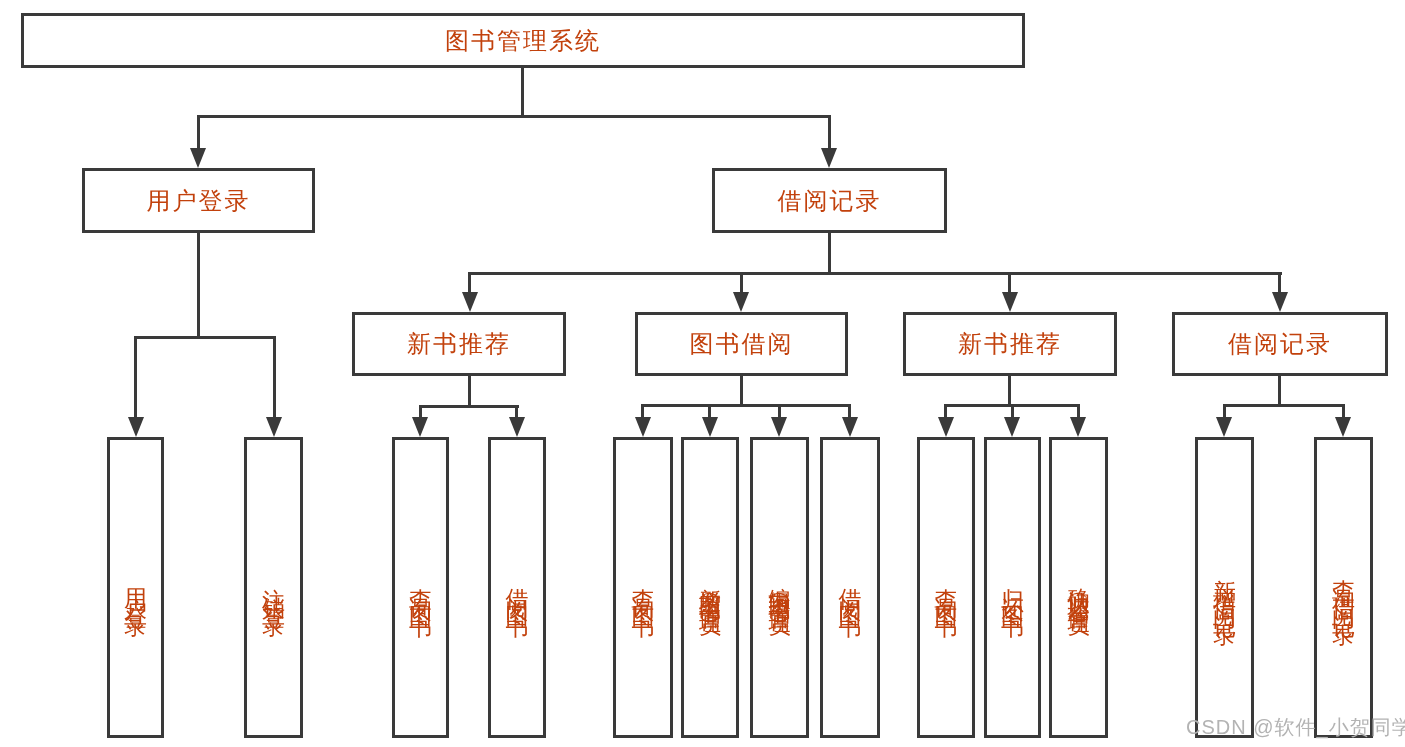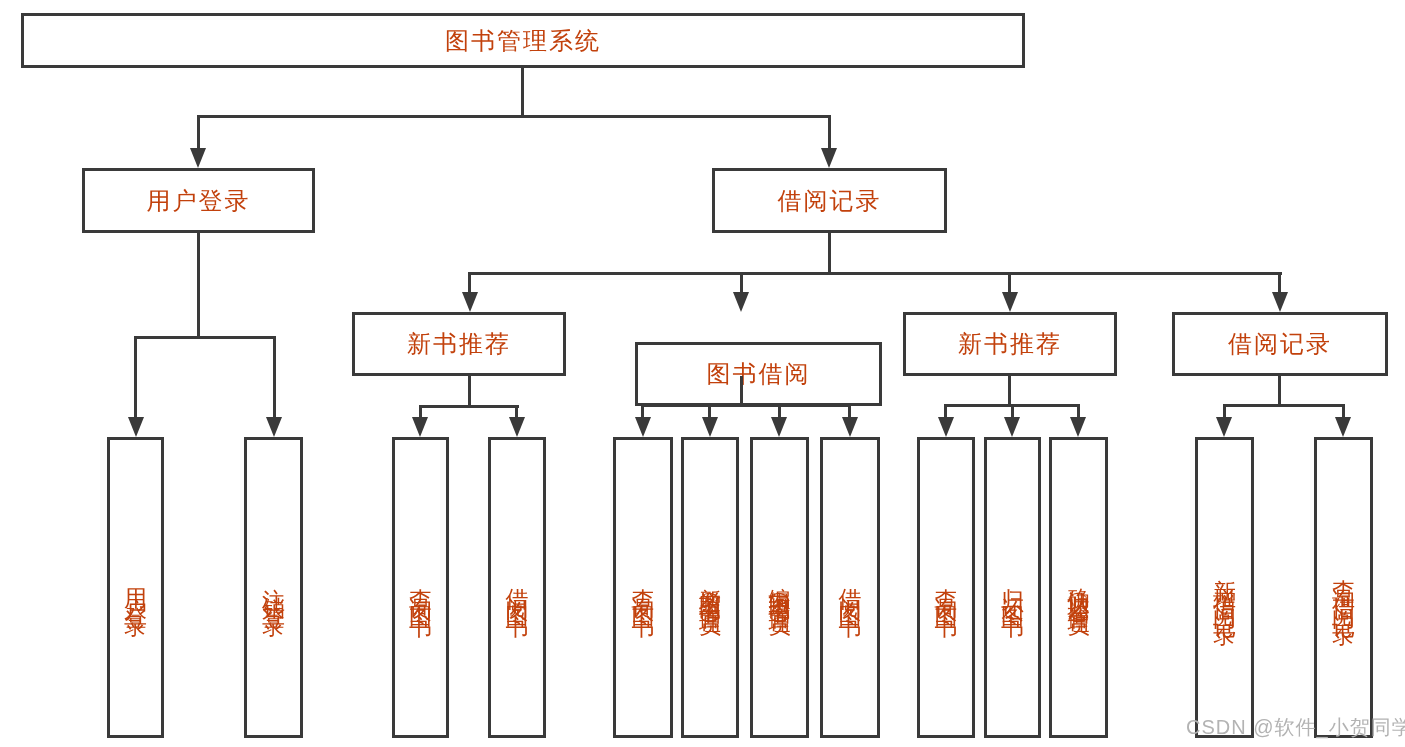--- a/index.html
+++ b/index.html
@@ -87,21 +87,21 @@
   <div class="line" style="left:468px; top:272px; width:3px; height:23px;"></div>
   <div class="arrow" style="left:462px; top:292px;"></div>
   <div class="line" style="left:740px; top:272px; width:3px; height:23px;"></div>
   <div class="arrow" style="left:733px; top:292px;"></div>
   <div class="line" style="left:1008px; top:272px; width:3px; height:23px;"></div>
   <div class="arrow" style="left:1002px; top:292px;"></div>
   <div class="line" style="left:1278px; top:272px; width:3px; height:23px;"></div>
   <div class="arrow" style="left:1272px; top:292px;"></div>
 
   <div class="node" style="left:352px; top:312px; width:214px; height:64px;">新书推荐</div>
-  <div class="node" style="left:635px; top:312px; width:247px; height:64px;margin-top:30px;">图书借阅</div>
+  <div class="node" style="left:635px; top:312px; width:213px; height:64px;">图书借阅</div>
   <div class="node" style="left:903px; top:312px; width:214px; height:64px;">新书推荐</div>
   <div class="node" style="left:1172px; top:312px; width:216px; height:64px;">借阅记录</div>
 
   <div class="line" style="left:468px; top:376px; width:3px; height:32px;"></div>
   <div class="line" style="left:419px; top:405px; width:100px; height:3px;"></div>
   <div class="line" style="left:419px; top:405px; width:3px; height:12px;"></div>
   <div class="arrow" style="left:412px; top:417px;"></div>
   <div class="line" style="left:515px; top:405px; width:3px; height:12px;"></div>
   <div class="arrow" style="left:509px; top:417px;"></div>
 

